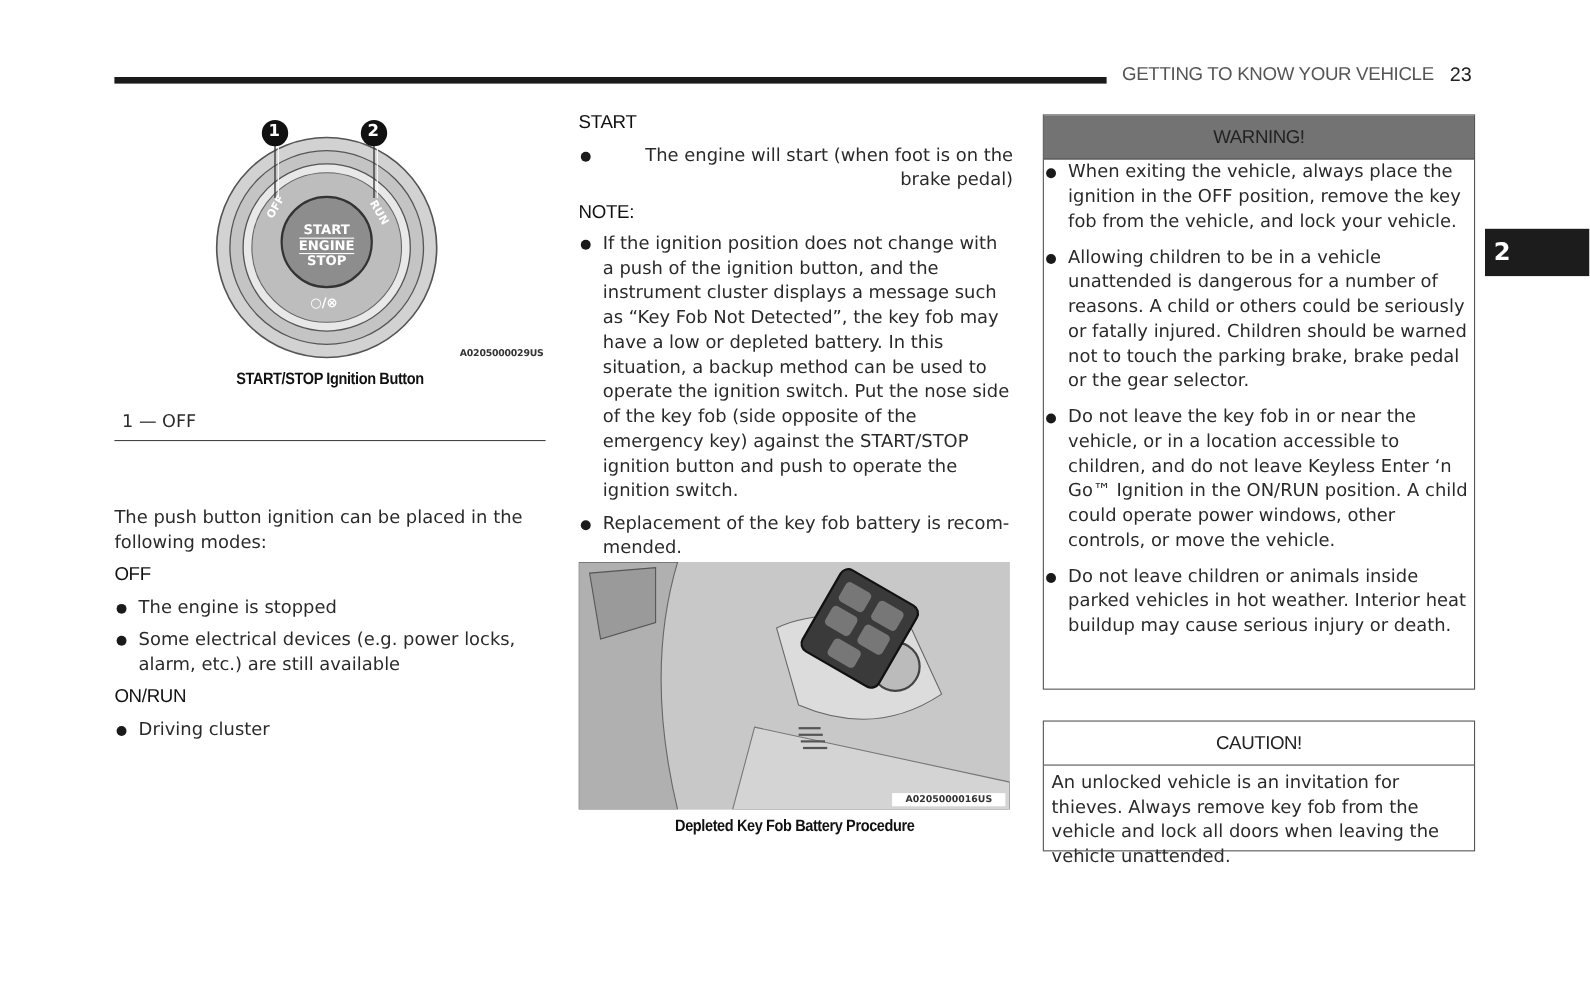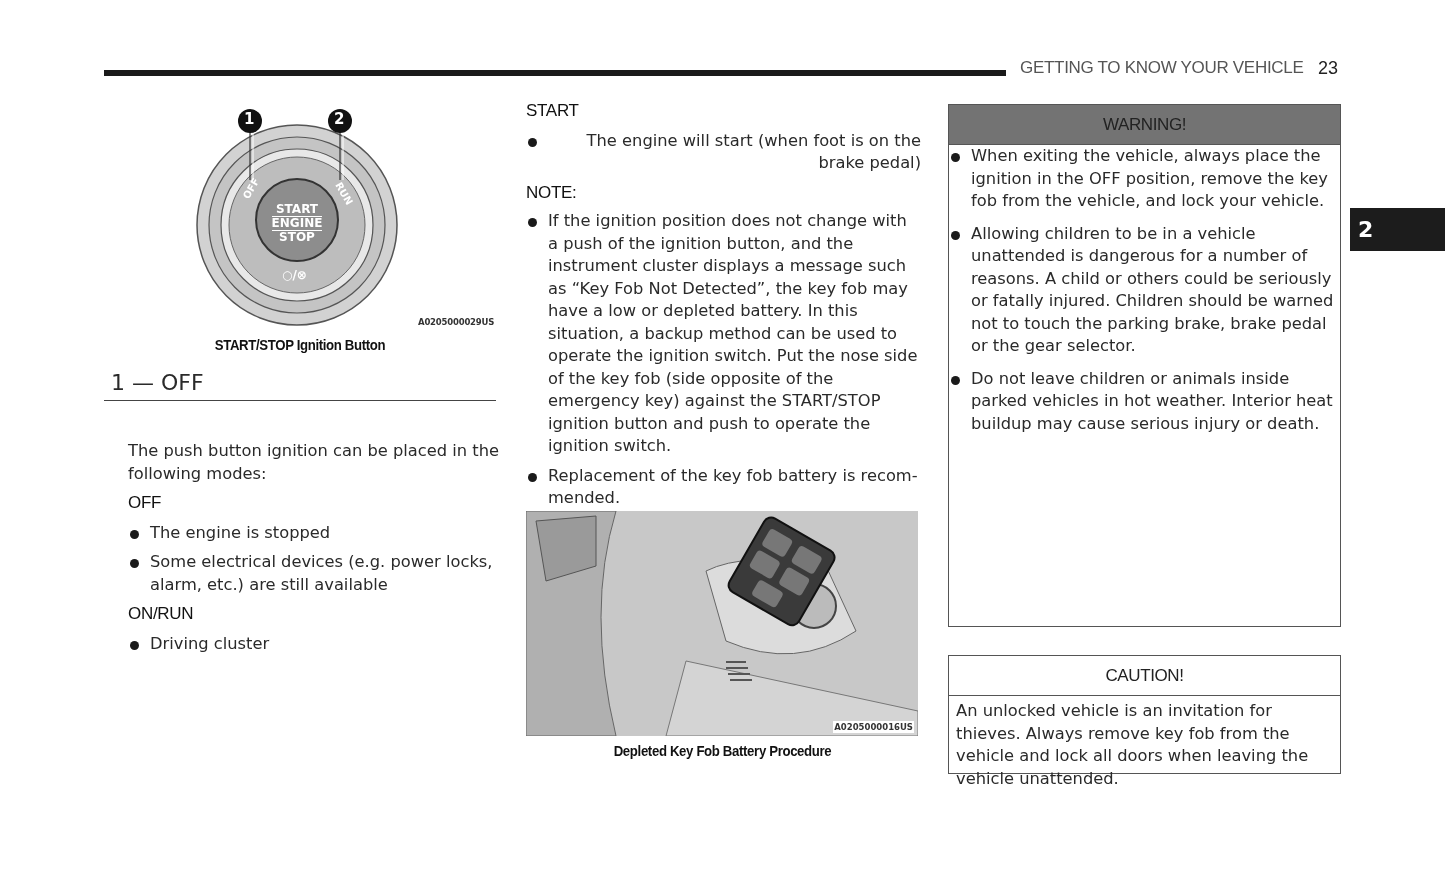--- a/index.html
+++ b/index.html
@@ -17,27 +17,27 @@
   .caption { font-family:"Liberation Sans", sans-serif; font-weight:bold; font-size:15px; color:#111; text-align:center; letter-spacing:-0.4px; transform:scaleX(0.88); }
   ul.bl { list-style:none; margin:0; padding:0; }
   ul.bl li { position:relative; padding-left:22px; }
   ul.bl li::before { content:""; position:absolute; left:2px; top:8px; width:9px; height:9px; border-radius:50%; background:#1a1a1a; }
 
   
   .fig1 { left:190px; top:105px; width:310px; height:225px; }
   .fig1-id { left:418px; top:317px; font-size:8.5px; font-weight:bold; color:#333; letter-spacing:-0.2px; }
   .fig1-cap { left:140px; top:336px; width:320px; }
   .legend { left:104px; top:370px; width:392px; border-bottom:1.5px solid #444; padding:0 0 4px 7px; box-sizing:border-box; }
-  .legend div { font-size:22px; line-height:26px; color:#2a2a2a; }
-  .col1-text { left:104px; top:440px; width:400px;margin-left:24px; }
+  .legend div { font-size:16px; line-height:26px; color:#2a2a2a; }
+  .col1-text { left:104px; top:459px; width:400px; }
 
   
   .col2-text { left:526px; top:100px; width:395px; }
   .fig2 { left:526px; top:511px; width:392px; height:225px; background:#c9c9c9; overflow:hidden; }
-  .fig2-id { right:4px; bottom:3px; background:#fff; font-size:8.5px; font-weight:bold; color:#333; padding:1px 1px; }
+  .fig2-id { right:4px; bottom:3px; background:#fff; font-size:8.5px; font-weight:bold; color:#333; padding:1px 12px; }
   .fig2-cap { left:540px; top:742px; width:365px; }
 
   
   .box { border:1.5px solid #555; box-sizing:border-box; }
   .warn-box { left:948px; top:104px; width:393px; height:523px; }
   .box-head { height:39px; border-bottom:1.5px solid #555; text-align:center; line-height:40px;
               font-family:"Liberation Sans", sans-serif; font-size:17px; color:#222; letter-spacing:-0.4px; }
   .warn-head { background:#737373; }
   .warn-list { padding:6px 8px 0 7px; }
   .warn-list li { margin-bottom:10px; }
@@ -134,20 +134,21 @@
   </svg>
   <span class="abs fig2-id">A0205000016US</span>
 </div>
 <div class="abs caption fig2-cap">Depleted Key Fob Battery Procedure</div>
 
 <div class="abs box warn-box">
   <div class="box-head warn-head">WARNING!</div>
   <ul class="bl warn-list body-text">
     <li>When exiting the vehicle, always place the ignition in the OFF position, remove the key fob from the vehicle, and lock your vehicle.</li>
     <li>Allowing children to be in a vehicle unattended is dangerous for a number of reasons. A child or others could be seriously or fatally injured. Children should be warned not to touch the parking brake, brake pedal or the gear selector.</li>
+    <li>Do not leave the key fob in or near the vehicle, or in a location accessible to children, and do not leave Keyless Enter ‘n Go™ Ignition in the ON/RUN position. A child could operate power windows, other controls, or move the vehicle.</li>
     <li>Do not leave children or animals inside parked vehicles in hot weather. Interior heat buildup may cause serious injury or death.</li>
   </ul>
 </div>
 
 <div class="abs box caution-box">
   <div class="box-head">CAUTION!</div>
   <div class="caution-body body-text">An unlocked vehicle is an invitation for thieves. Always remove key fob from the vehicle and lock all doors when leaving the vehicle unattended.</div>
 </div>
 
 </body></html>

